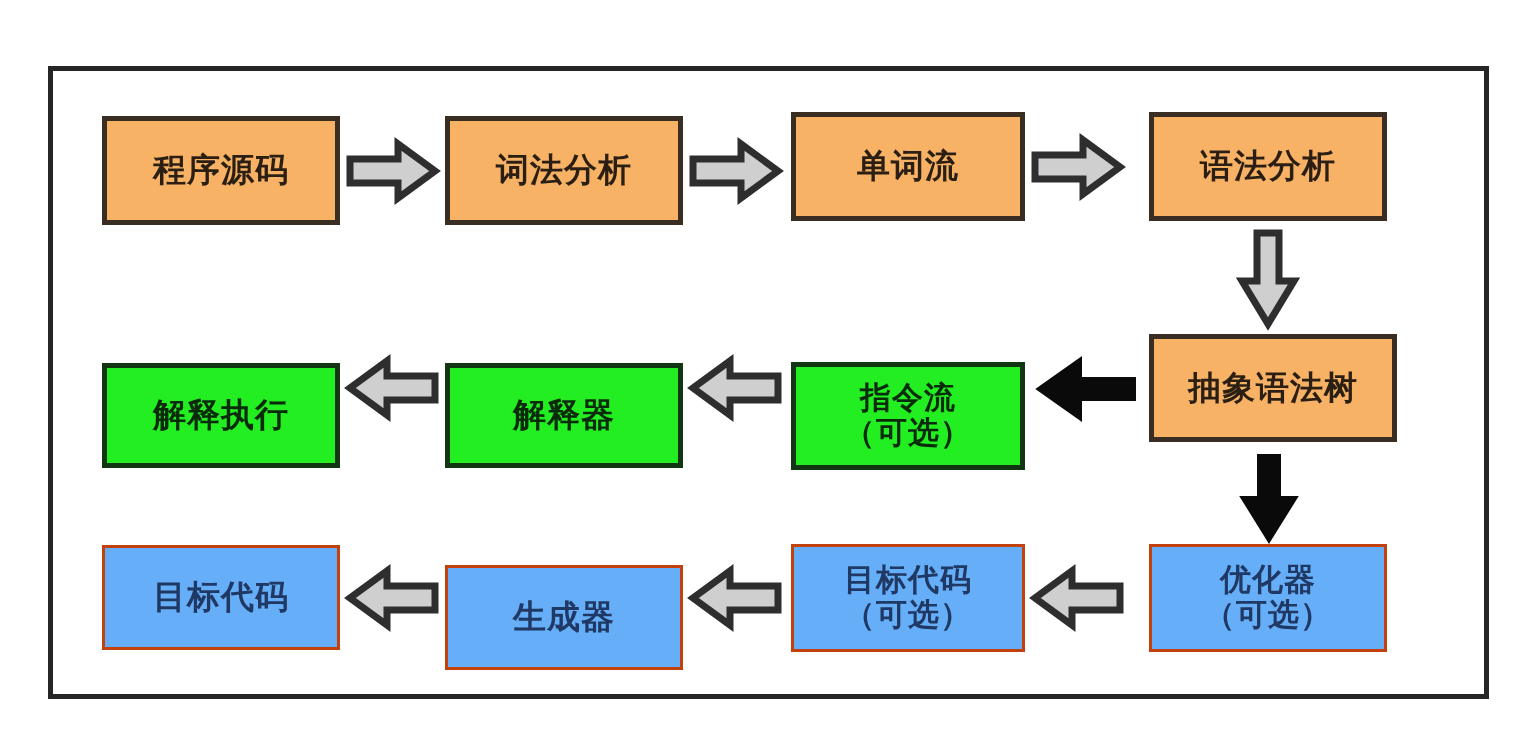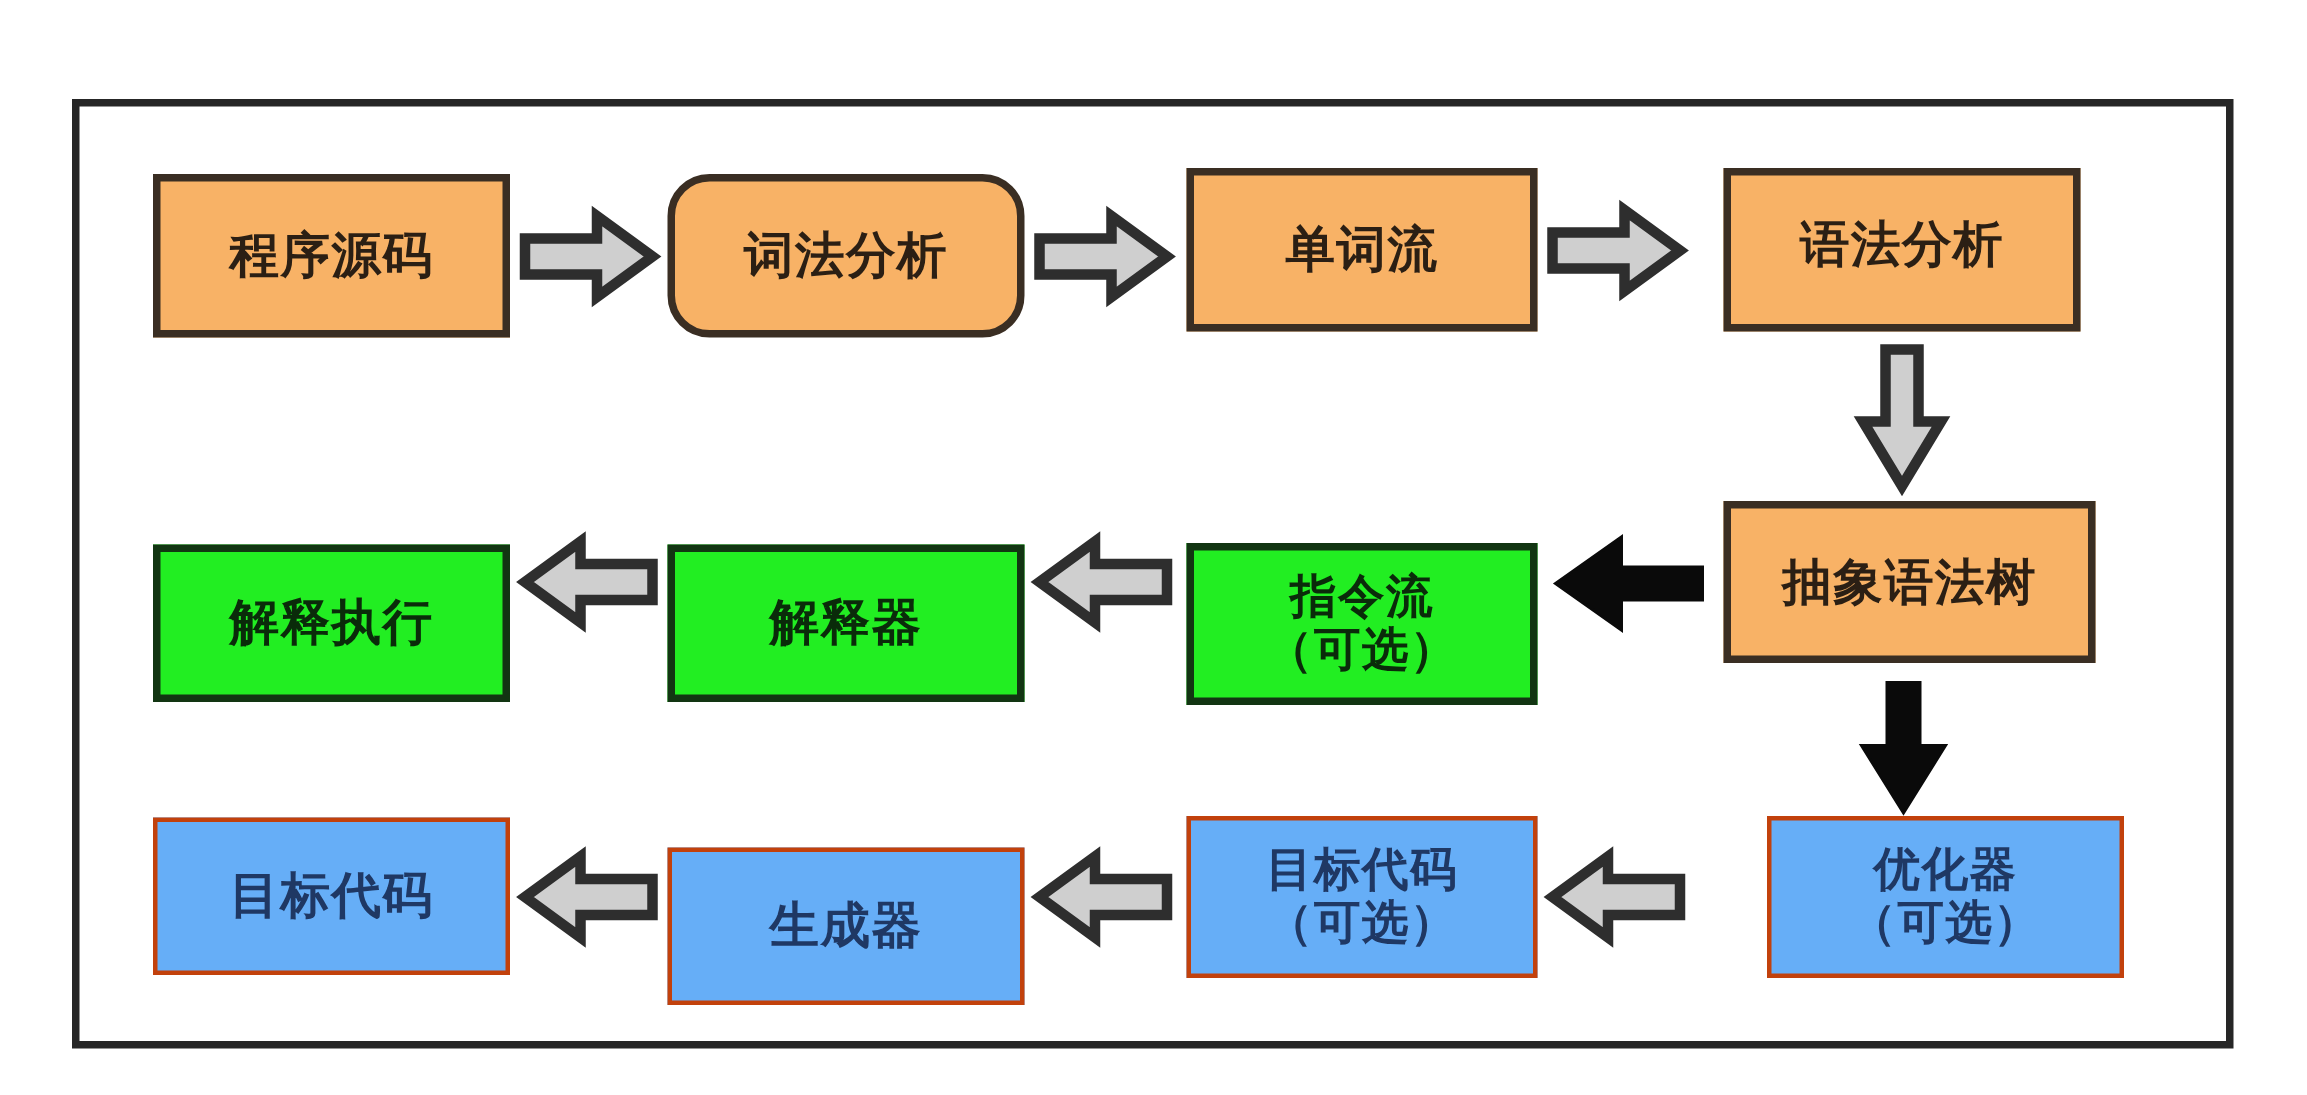--- a/index.html
+++ b/index.html
@@ -42,41 +42,41 @@
     <div class="node orange t1" style="left:49px;top:45px;width:238px;height:109px;">
       <span class="lbl">程序源码</span>
     </div>
 
     <div class="arrow" style="left:293px;top:68px;width:93px;height:64px;">
       <svg viewBox="0 0 93 64" preserveAspectRatio="none">
         <polygon class="gfill" points="4,20 52,20 52,5 89,32 52,59 52,44 4,44"></polygon>
       </svg>
     </div>
 
-    <div class="node orange t1" style="left:392px;top:45px;width:238px;height:109px;border-radius:28px;">
+    <div class="node orange t1" style="left:392px;top:45px;width:238px;height:109px;">
       <span class="lbl">词法分析</span>
     </div>
 
     <div class="arrow" style="left:636px;top:68px;width:93px;height:64px;">
       <svg viewBox="0 0 93 64" preserveAspectRatio="none">
         <polygon class="gfill" points="4,20 52,20 52,5 89,32 52,59 52,44 4,44"></polygon>
       </svg>
     </div>
 
     <div class="node orange t1" style="left:738px;top:41px;width:234px;height:109px;">
       <span class="lbl">单词流</span>
     </div>
 
     <div class="arrow" style="left:978px;top:64px;width:93px;height:64px;">
       <svg viewBox="0 0 93 64" preserveAspectRatio="none">
         <polygon class="gfill" points="4,20 52,20 52,5 89,32 52,59 52,44 4,44"></polygon>
       </svg>
     </div>
 
-    <div class="node orange t1" style="left:1096px;top:41px;width:238px;height:109px;font-family:Liberation Mono, monospace;">
+    <div class="node orange t1" style="left:1096px;top:41px;width:238px;height:109px;">
       <span class="lbl">语法分析</span>
     </div>
 
     <div class="arrow" style="left:1183px;top:158px;width:64px;height:100px;">
       <svg viewBox="0 0 64 100" preserveAspectRatio="none">
         <polygon class="gfill" points="21,4 43,4 43,52 58,52 32,95 6,52 21,52"></polygon>
       </svg>
     </div>
 
     <div class="node green t1" style="left:49px;top:264px;width:238px;height:105px;">
@@ -144,19 +144,19 @@
       <span class="lbl">目标代码
 （可选）</span>
     </div>
 
     <div class="arrow" style="left:978px;top:495px;width:93px;height:64px;">
       <svg viewBox="0 0 93 64" preserveAspectRatio="none">
         <polygon class="gfill" points="89,20 41,20 41,5 4,32 41,59 41,44 89,44"></polygon>
       </svg>
     </div>
 
-    <div class="node blue t2" style="left:1096px;top:473px;width:238px;height:108px;margin-left:29px;">
+    <div class="node blue t2" style="left:1096px;top:473px;width:238px;height:108px;">
       <span class="lbl">优化器
 （可选）</span>
     </div>
 
   </div>
 </div>
 
 </body></html>

